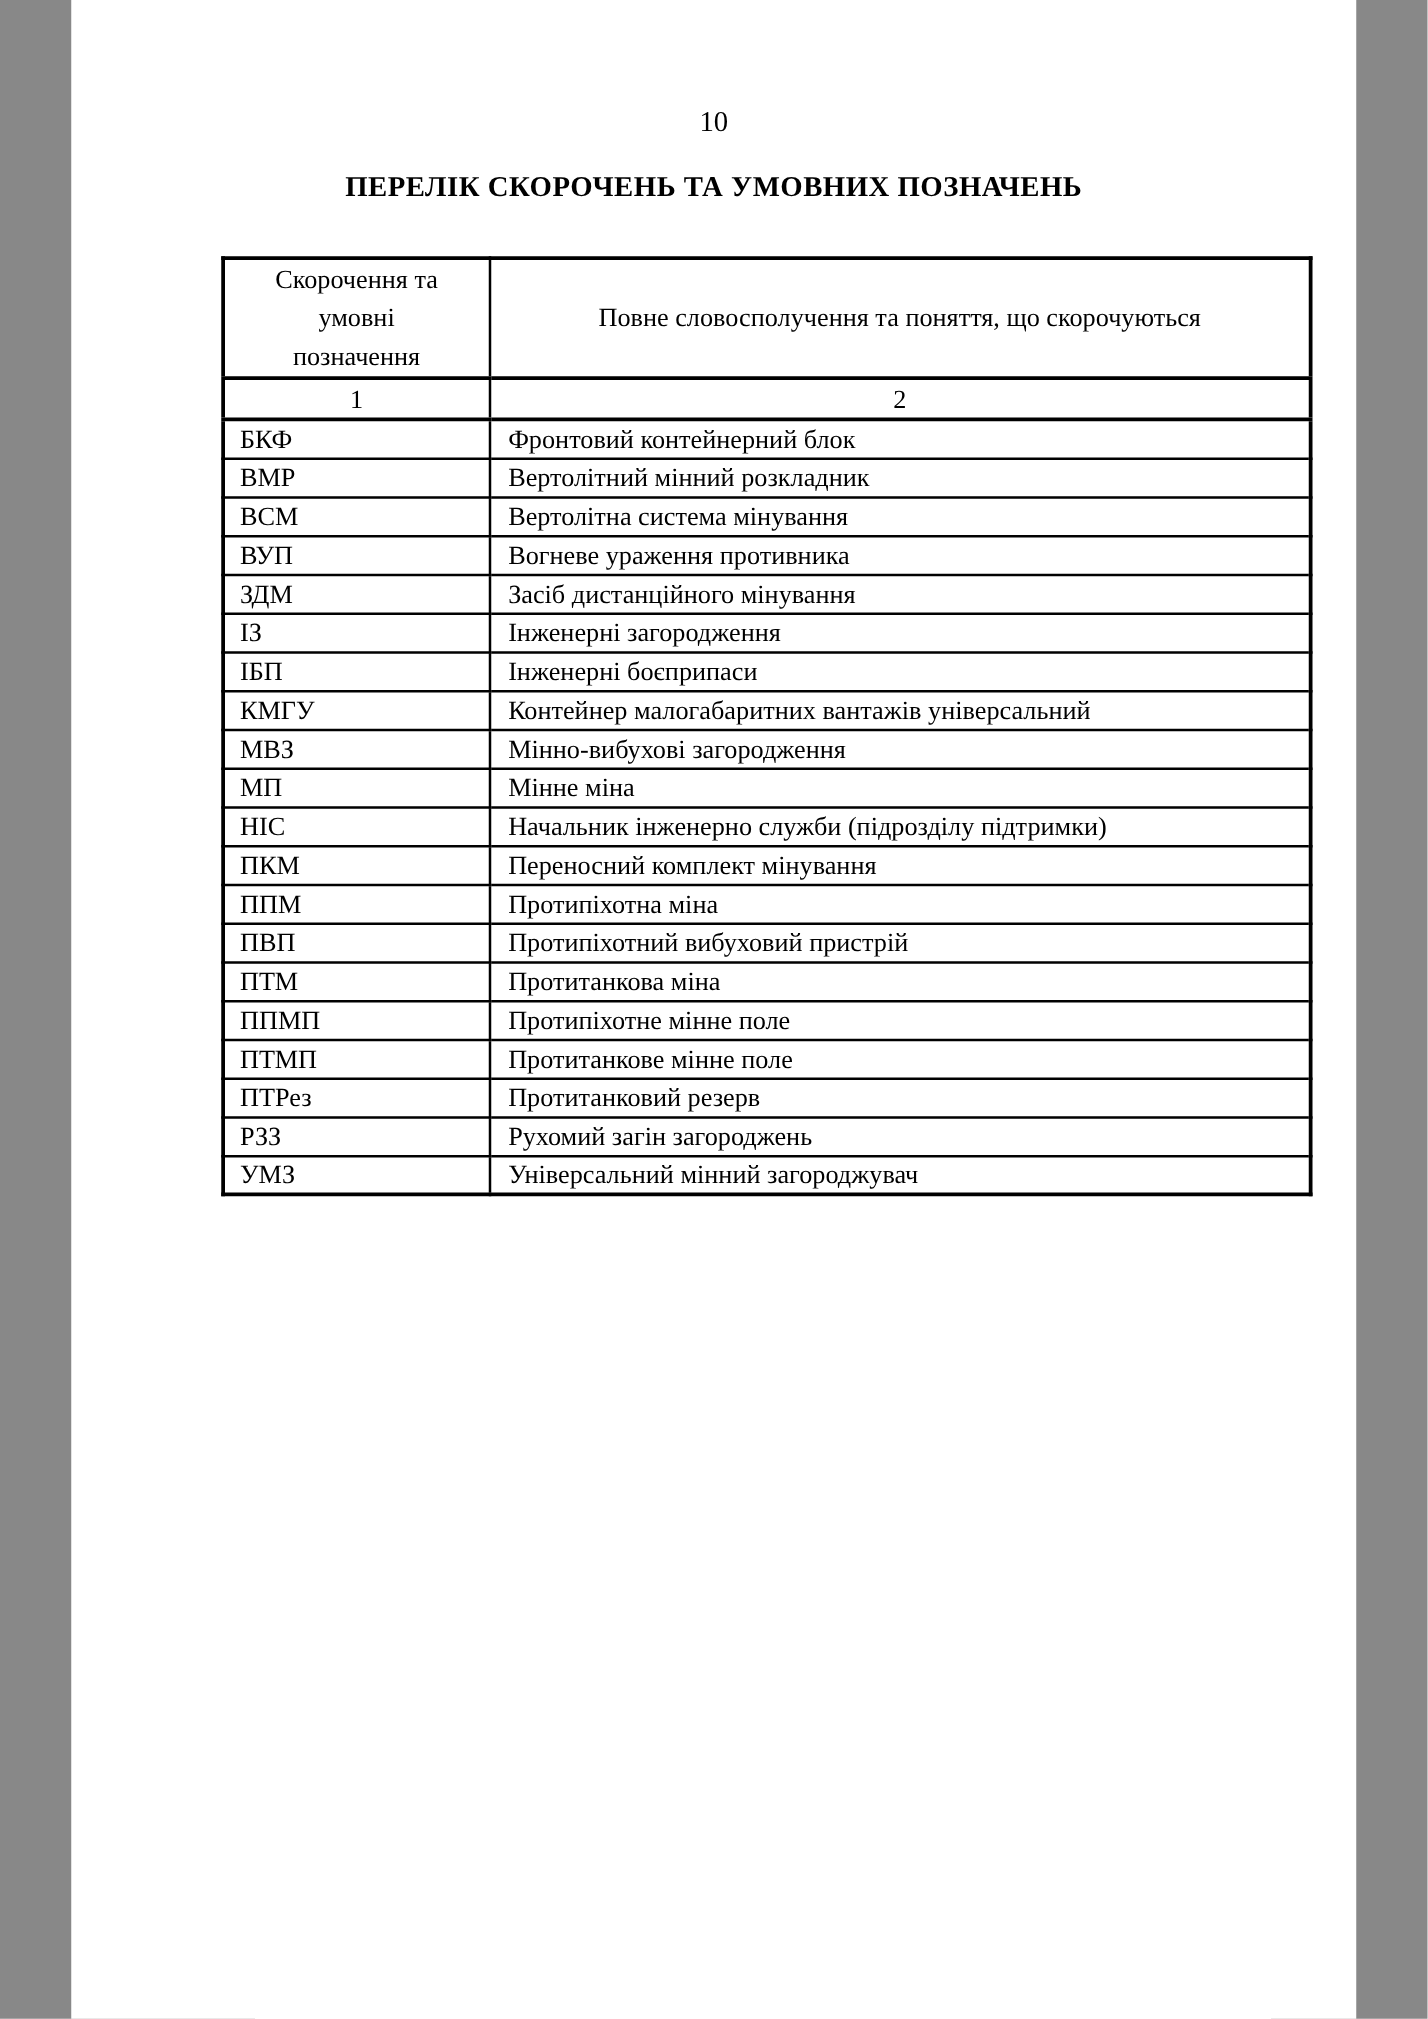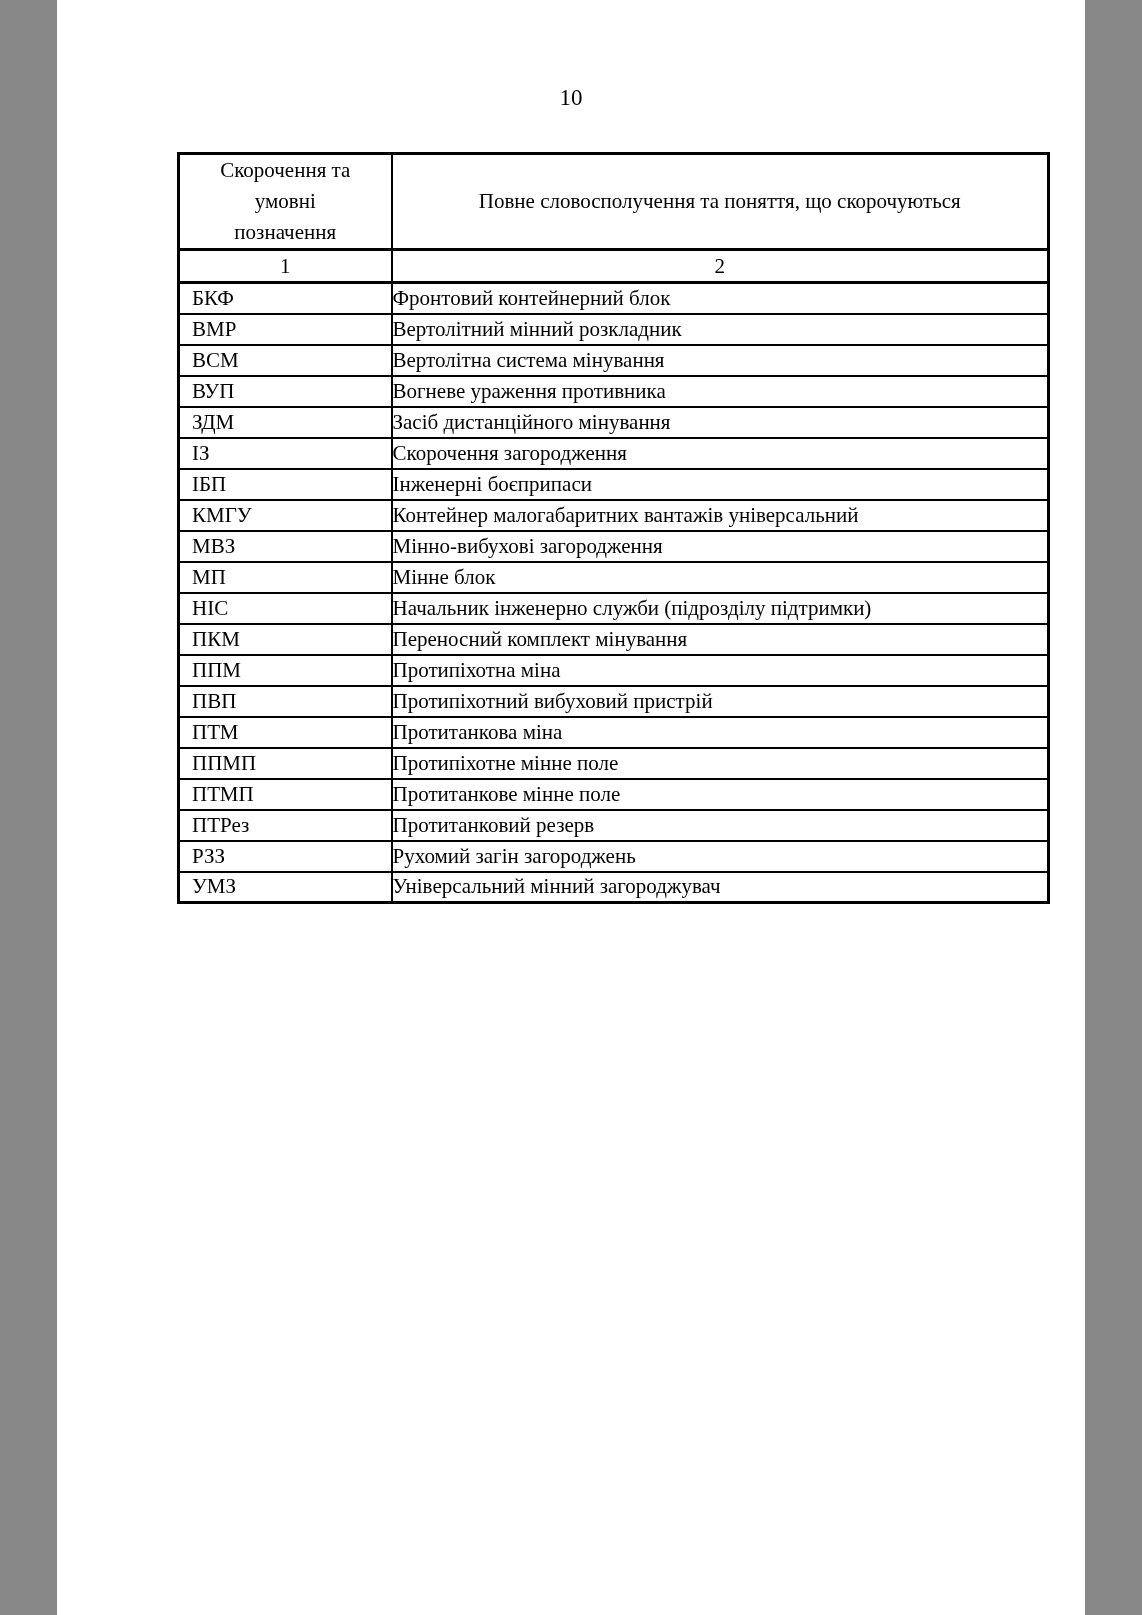--- a/index.html
+++ b/index.html
@@ -55,29 +55,30 @@
   }
   tr.num-row td {
     border-bottom: 3px solid #000;
     text-align: center;
     height: 33px;
   }
   tr.data-row td {
     height: 31px;
   }
   td.abbr-cell { padding-left: 12px; margin-top: 19px; }
-  td.full-cell { padding-left: 0; }
+  td.full-cell { padding-left: 14px; }
 </style>
 </head>
 <body>
 
 <div class="page">
 
   <div class="page-number">10</div>
 
+  <div class="doc-title">ПЕРЕЛІК СКОРОЧЕНЬ ТА УМОВНИХ ПОЗНАЧЕНЬ</div>
 
   <table class="abbr-table">
     <colgroup>
         <col class="c1">
         <col class="c2">
       </colgroup>
     <tbody>
       <tr class="hdr-row">
         <td>
             <div class="hdr-narrow">Скорочення та умовні позначення</div>
@@ -105,37 +106,37 @@
       <tr class="data-row">
         <td class="abbr-cell">ВУП</td>
         <td class="full-cell">Вогневе ураження противника</td>
       </tr>
       <tr class="data-row">
         <td class="abbr-cell">ЗДМ</td>
         <td class="full-cell">Засіб дистанційного мінування</td>
       </tr>
       <tr class="data-row">
         <td class="abbr-cell">ІЗ</td>
-        <td class="full-cell">Скорочення загородження</td>
+        <td class="full-cell">Інженерні загородження</td>
       </tr>
       <tr class="data-row">
         <td class="abbr-cell">ІБП</td>
         <td class="full-cell">Інженерні боєприпаси</td>
       </tr>
       <tr class="data-row">
         <td class="abbr-cell">КМГУ</td>
         <td class="full-cell">Контейнер малогабаритних вантажів універсальний</td>
       </tr>
       <tr class="data-row">
         <td class="abbr-cell">МВЗ</td>
         <td class="full-cell">Мінно-вибухові загородження</td>
       </tr>
       <tr class="data-row">
         <td class="abbr-cell">МП</td>
-        <td class="full-cell">Мінне блок</td>
+        <td class="full-cell">Мінне міна</td>
       </tr>
       <tr class="data-row">
         <td class="abbr-cell">НІС</td>
         <td class="full-cell">Начальник інженерно служби (підрозділу підтримки)</td>
       </tr>
       <tr class="data-row">
         <td class="abbr-cell">ПКМ</td>
         <td class="full-cell">Переносний комплект мінування</td>
       </tr>
       <tr class="data-row">

